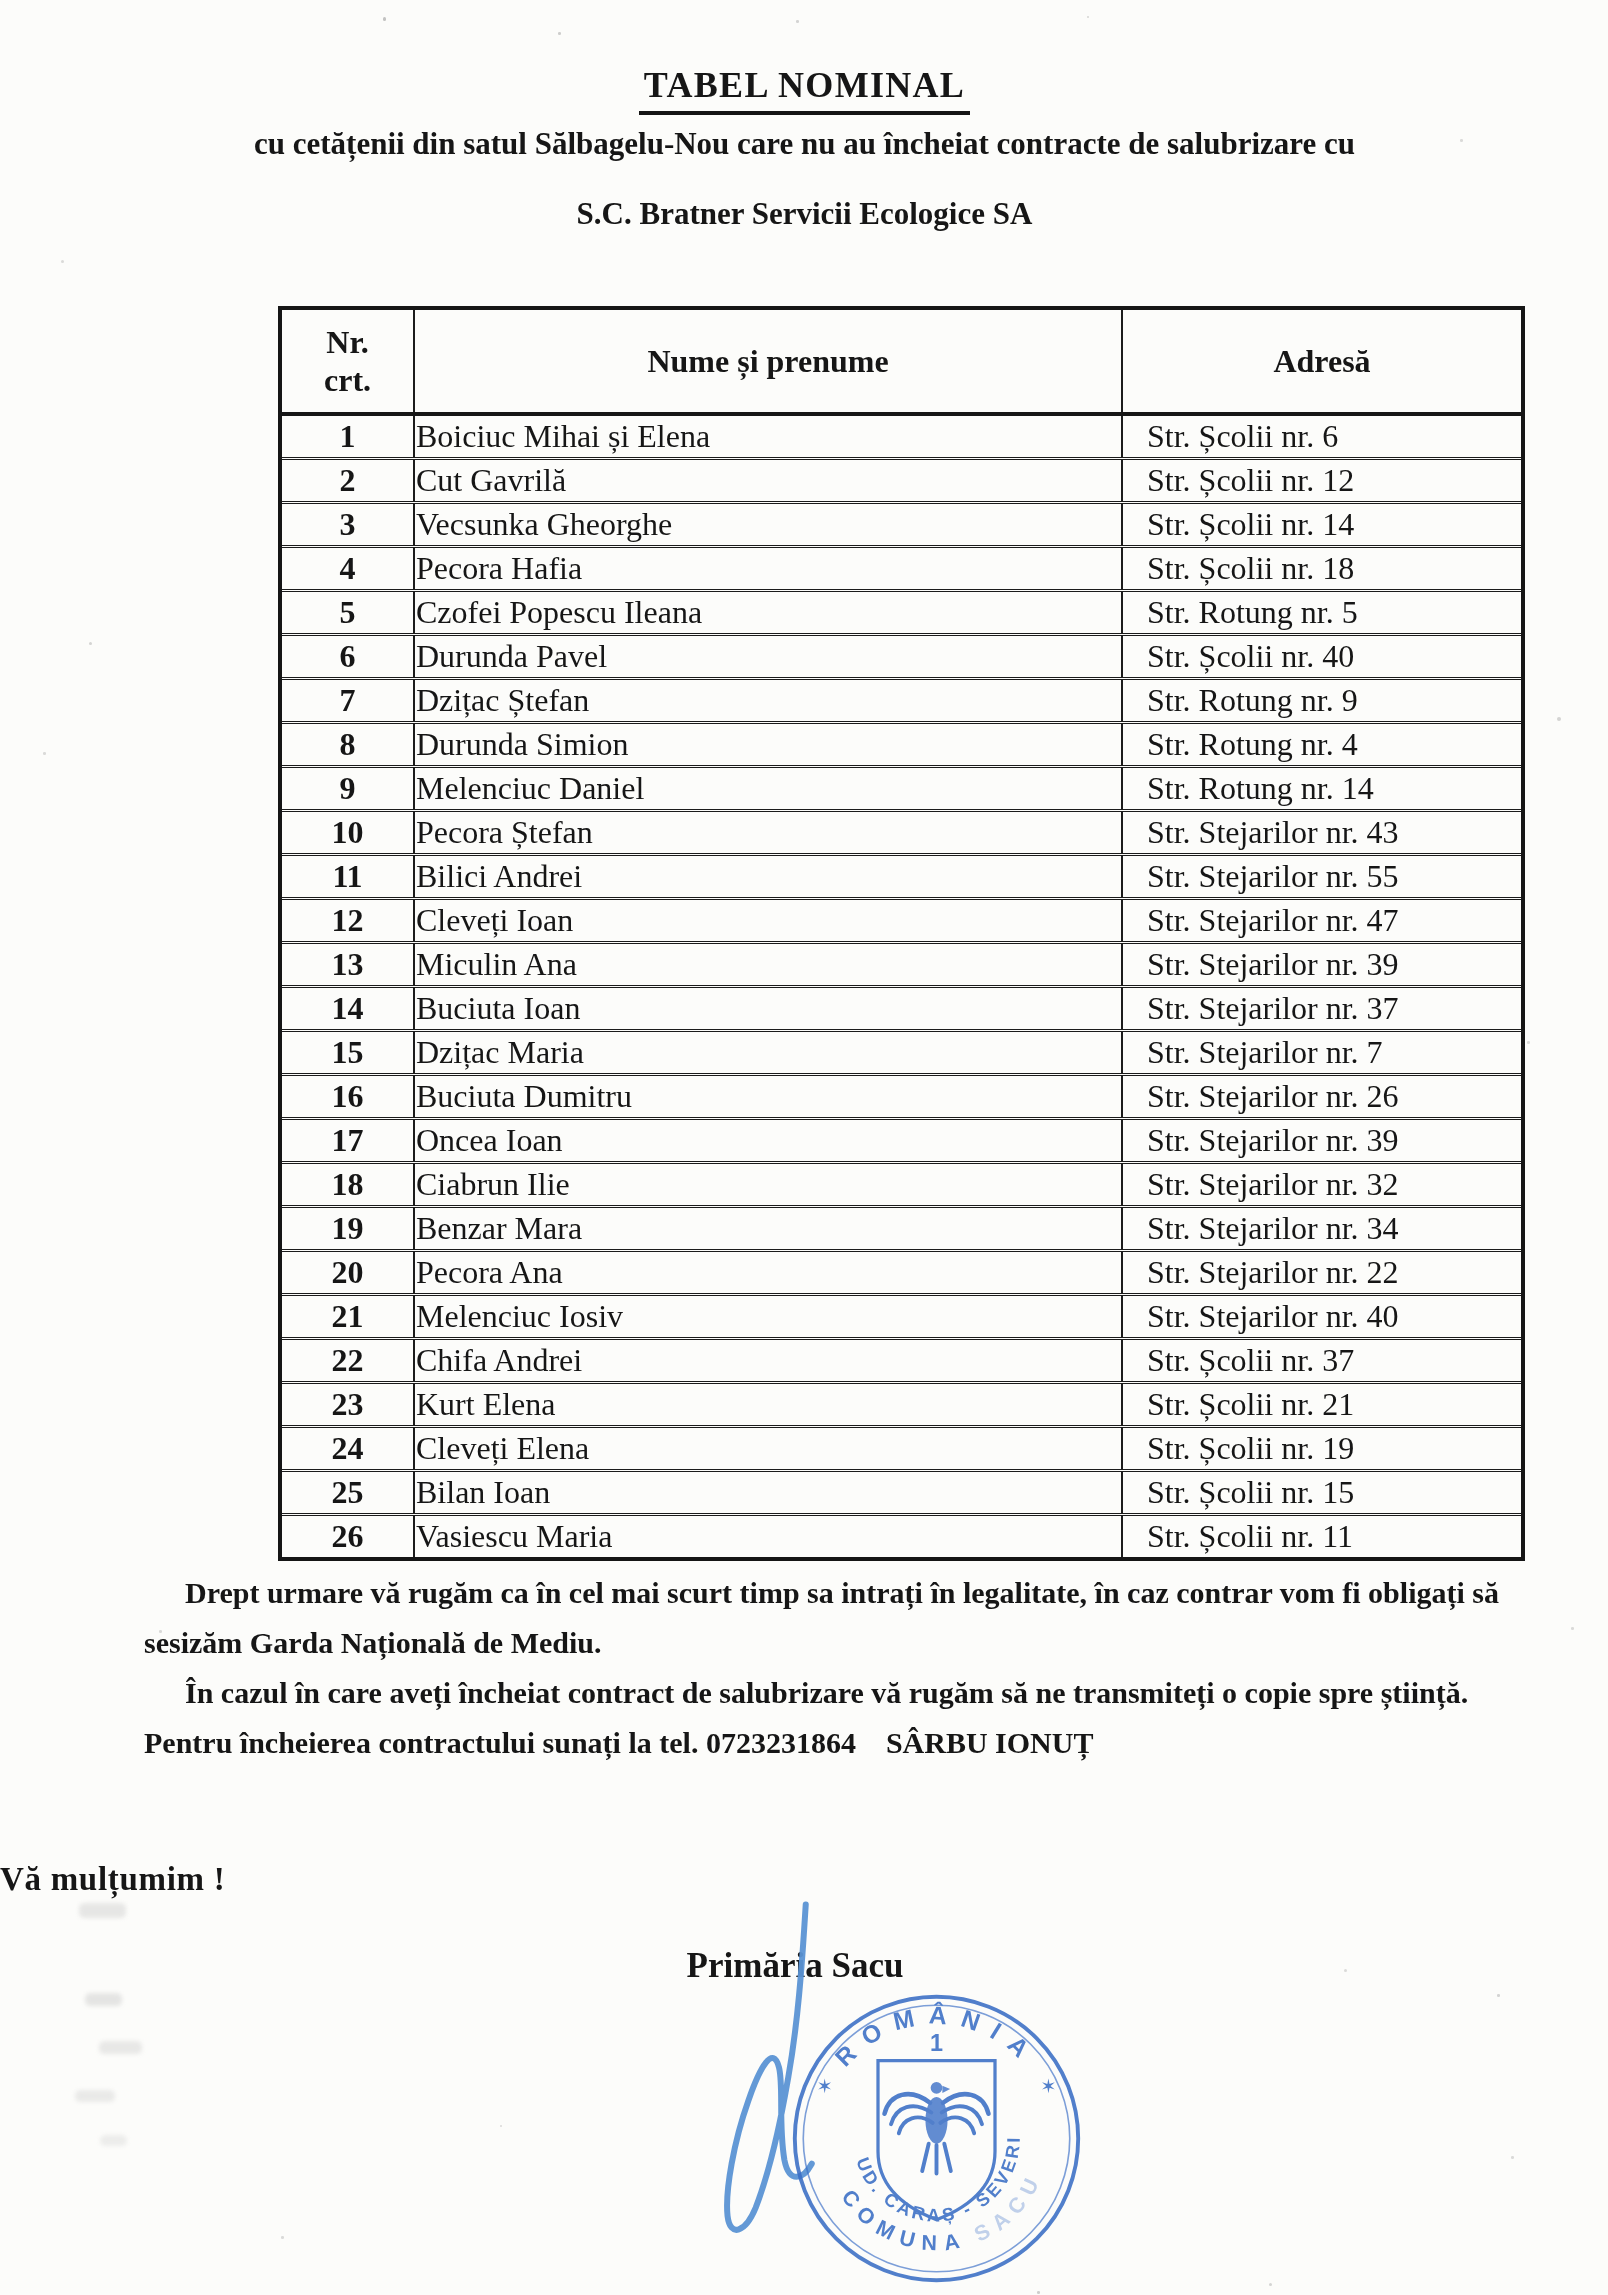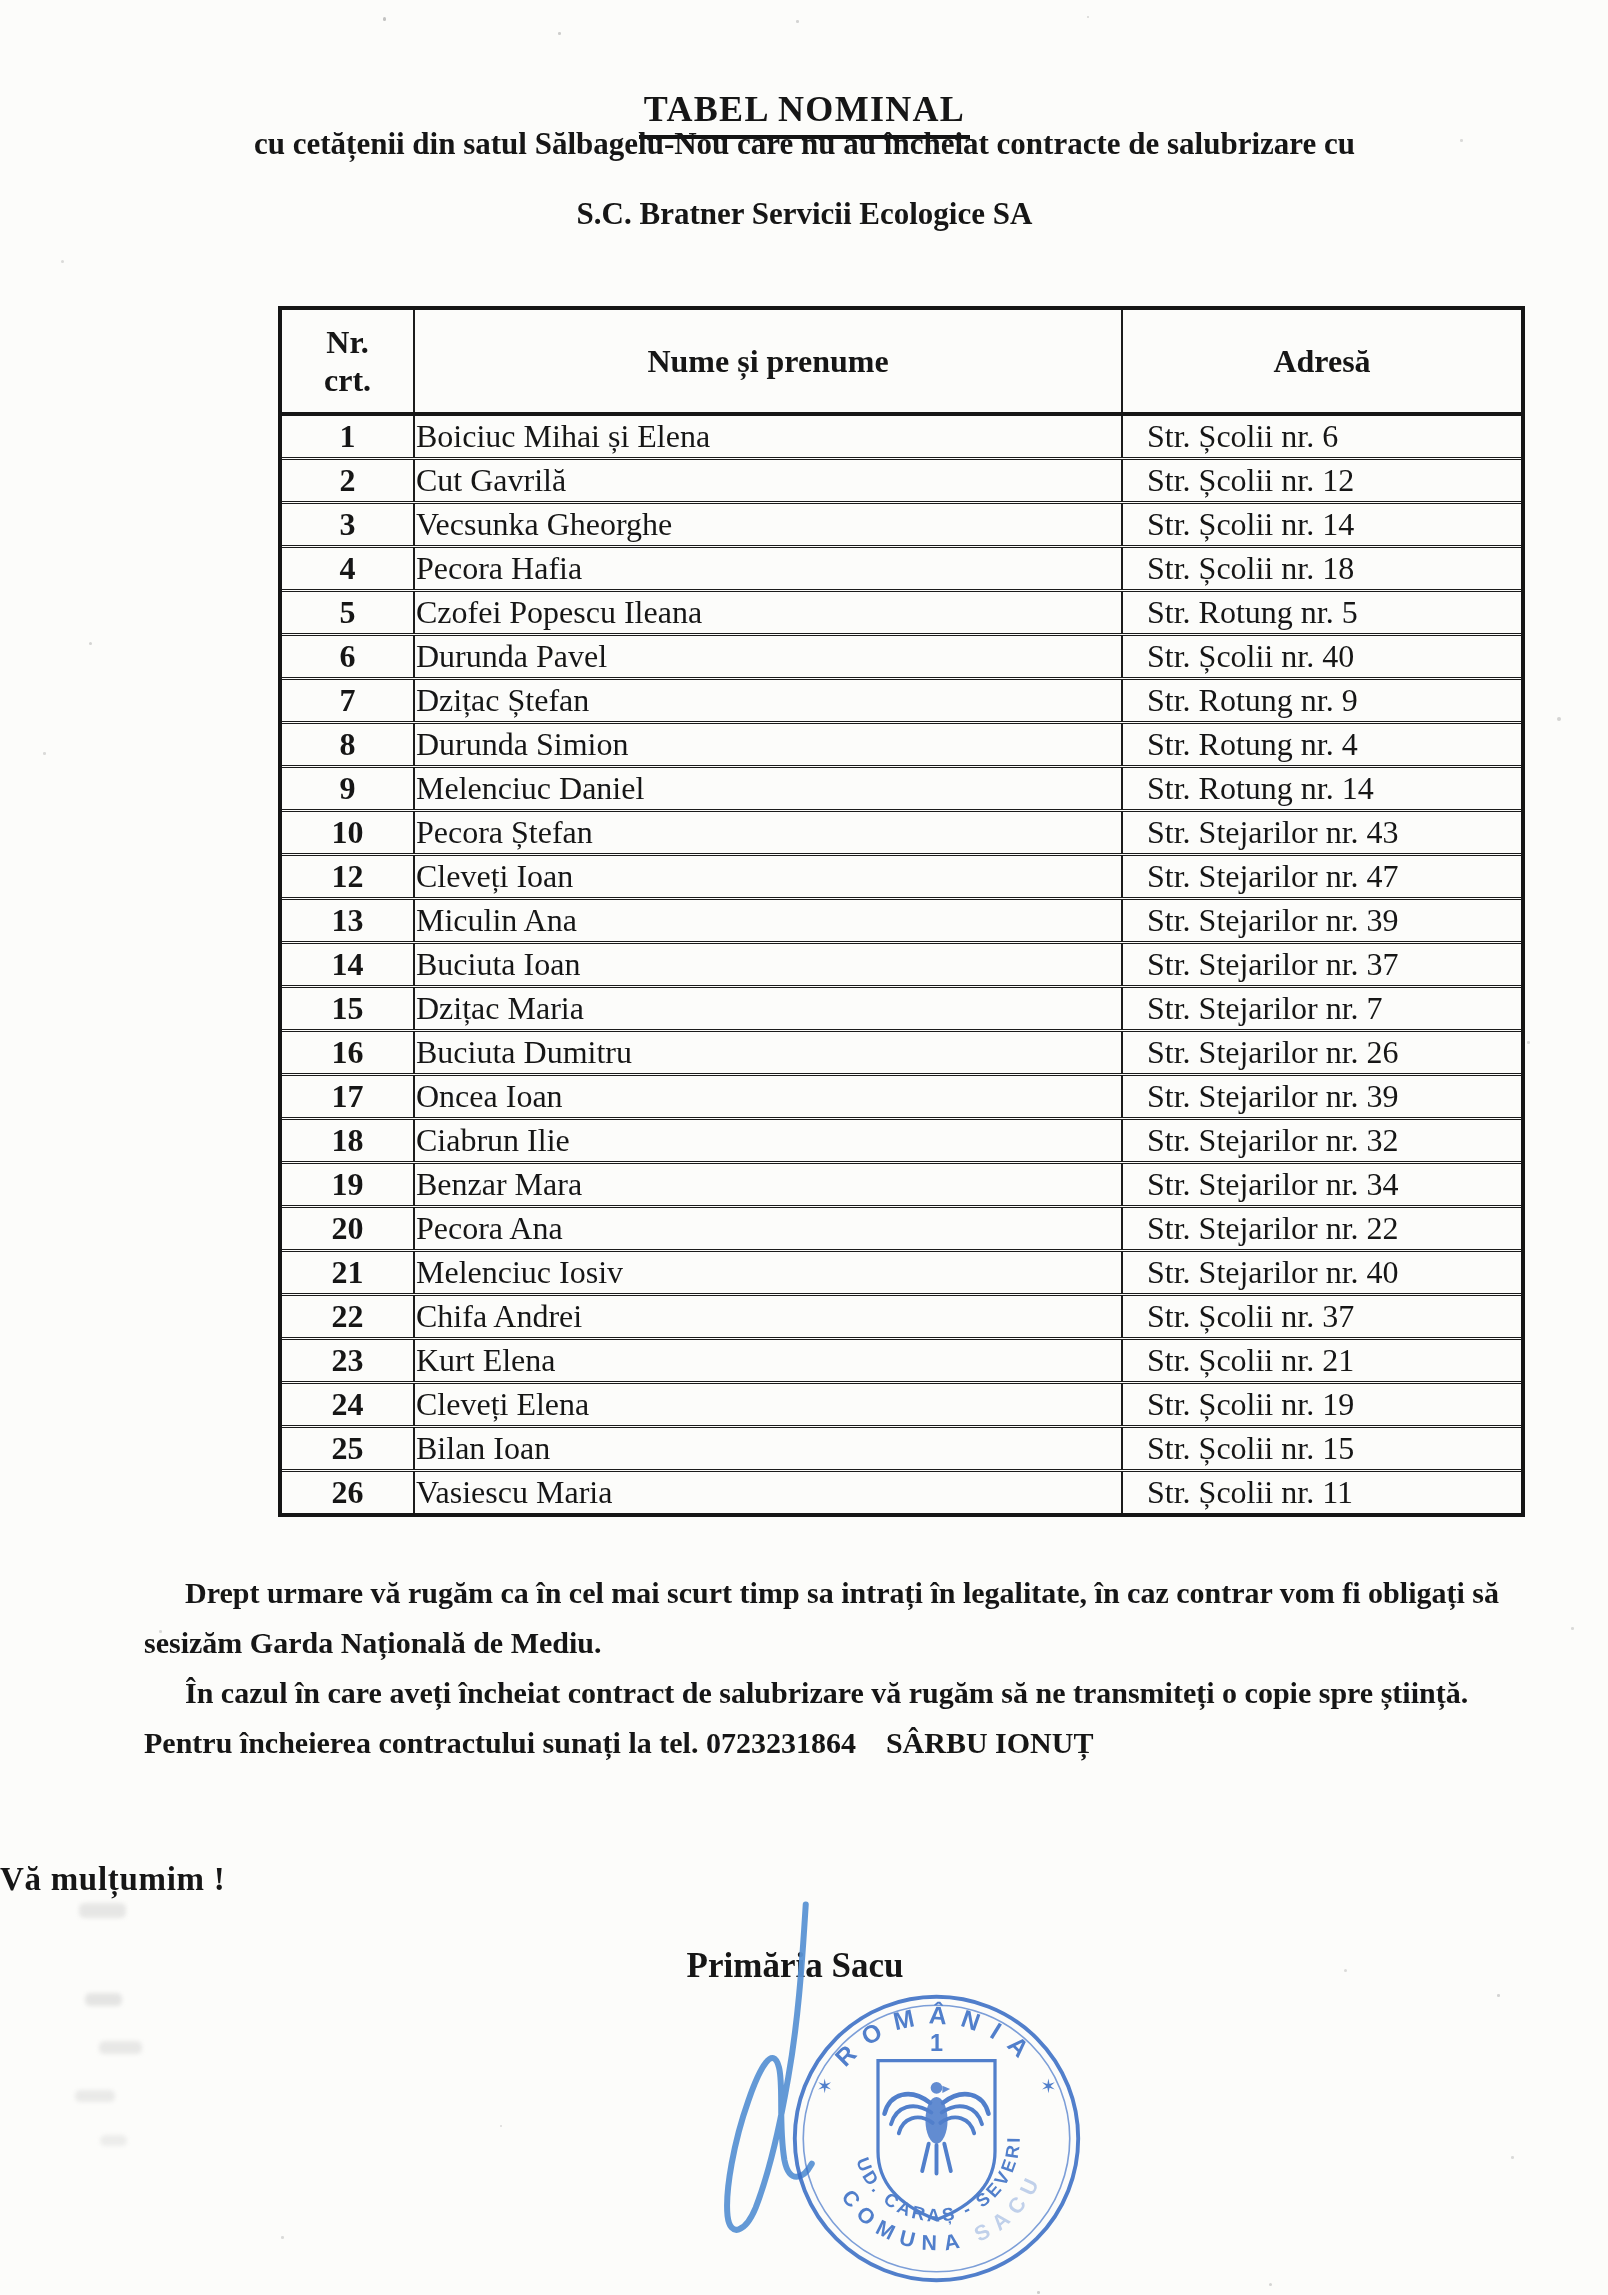--- a/index.html
+++ b/index.html
@@ -11,21 +11,21 @@
     color:#161616;
     font-family:"Liberation Serif","DejaVu Serif",serif;
     overflow:hidden;
   }
 
   
   .title-wrap { position:absolute; top:64px; left:0; width:100%; text-align:center; }
   .doc-title {
     display:inline-block;
     font-size:36px; font-weight:bold; letter-spacing:1.3px;
-    border-bottom:4.7px solid #141414; padding:0 5.3px 4.7px;margin-top:24px;
+    border-bottom:4.7px solid #141414; padding:0 5.3px 4.7px;
   }
   .subtitle {
     position:absolute; left:0; width:100%; text-align:center;
     font-weight:bold; font-size:31px;
   }
   .s1 { top:126px; }
   .s2 { top:196px; }
 
   
   table.roster {
@@ -177,20 +177,25 @@
           <td class="c-name">Melenciuc Daniel</td>
           <td class="c-addr">Str. Rotung nr. 14</td>
         </tr>
 
         <tr>
           <td class="c-nr">10</td>
           <td class="c-name">Pecora Ștefan</td>
           <td class="c-addr">Str. Stejarilor nr. 43</td>
         </tr>
 
+        <tr>
+          <td class="c-nr">11</td>
+          <td class="c-name">Bilici Andrei</td>
+          <td class="c-addr">Str. Stejarilor nr. 55</td>
+        </tr>
 
         <tr>
           <td class="c-nr">12</td>
           <td class="c-name">Cleveți Ioan</td>
           <td class="c-addr">Str. Stejarilor nr. 47</td>
         </tr>
 
         <tr>
           <td class="c-nr">13</td>
           <td class="c-name">Miculin Ana</td>

